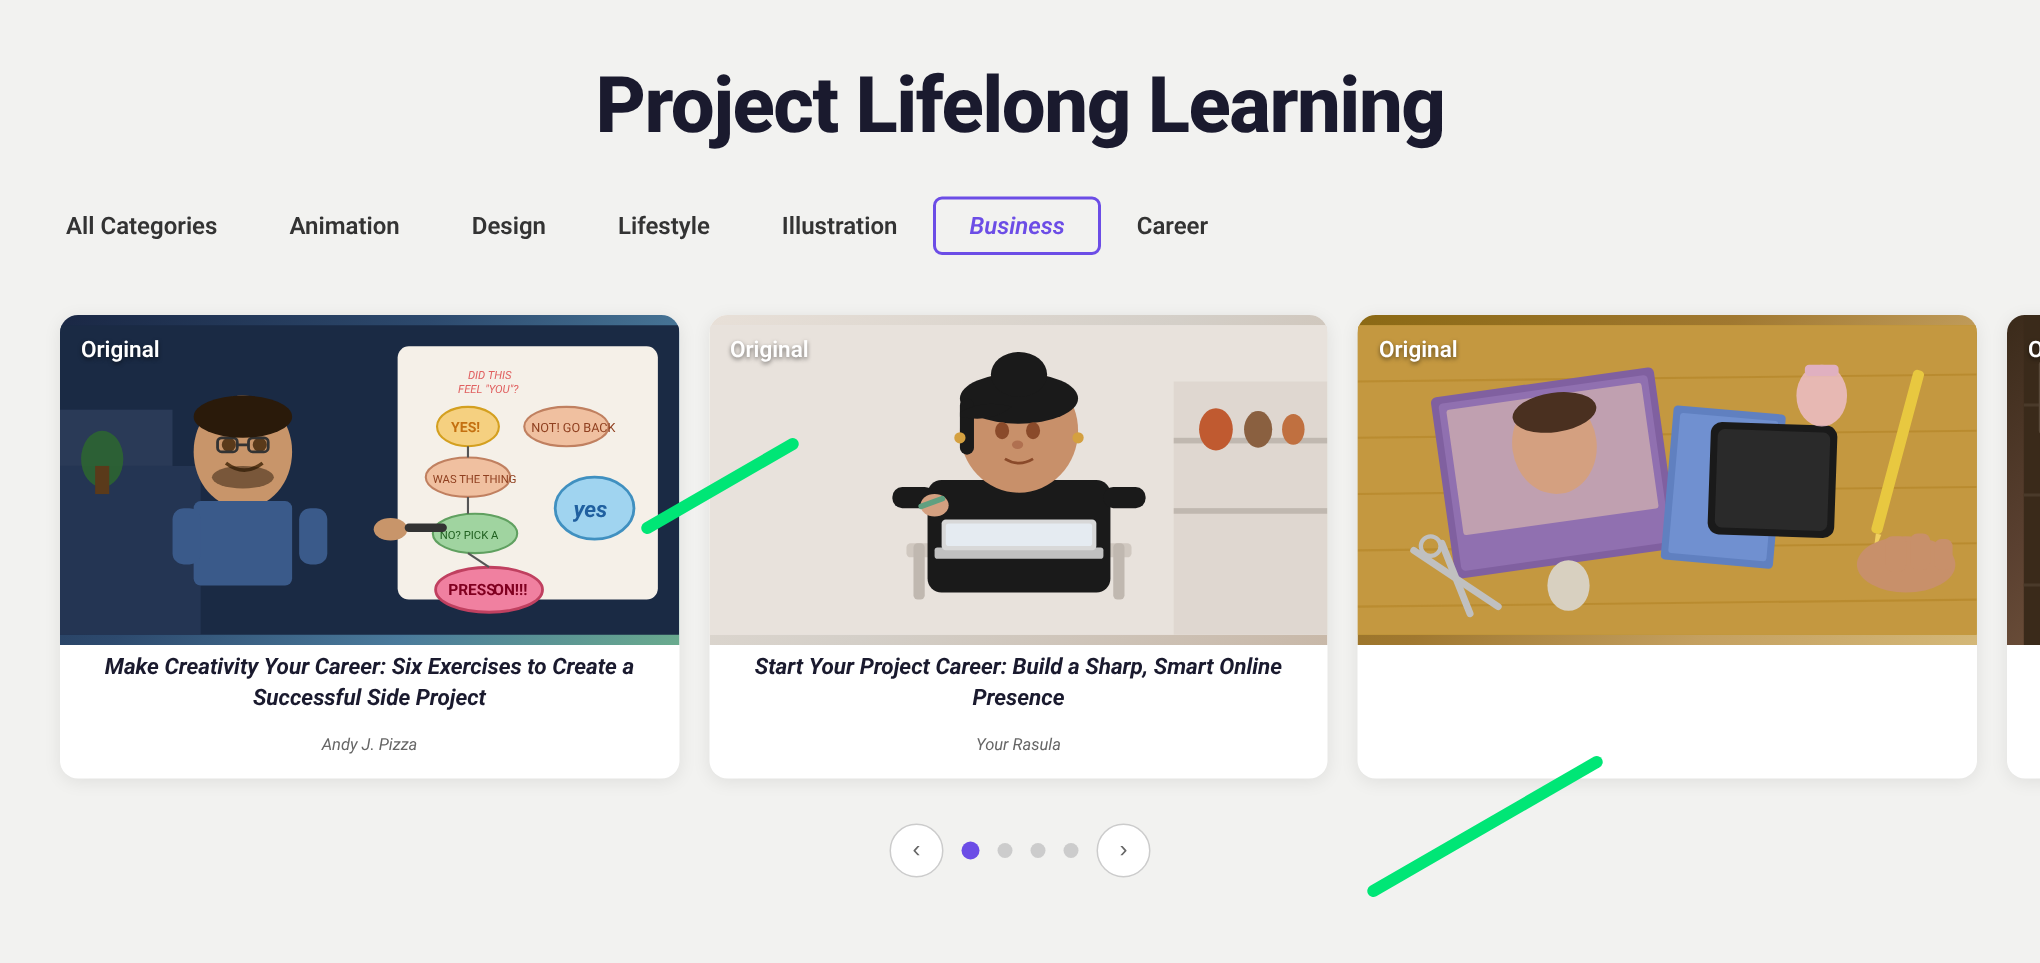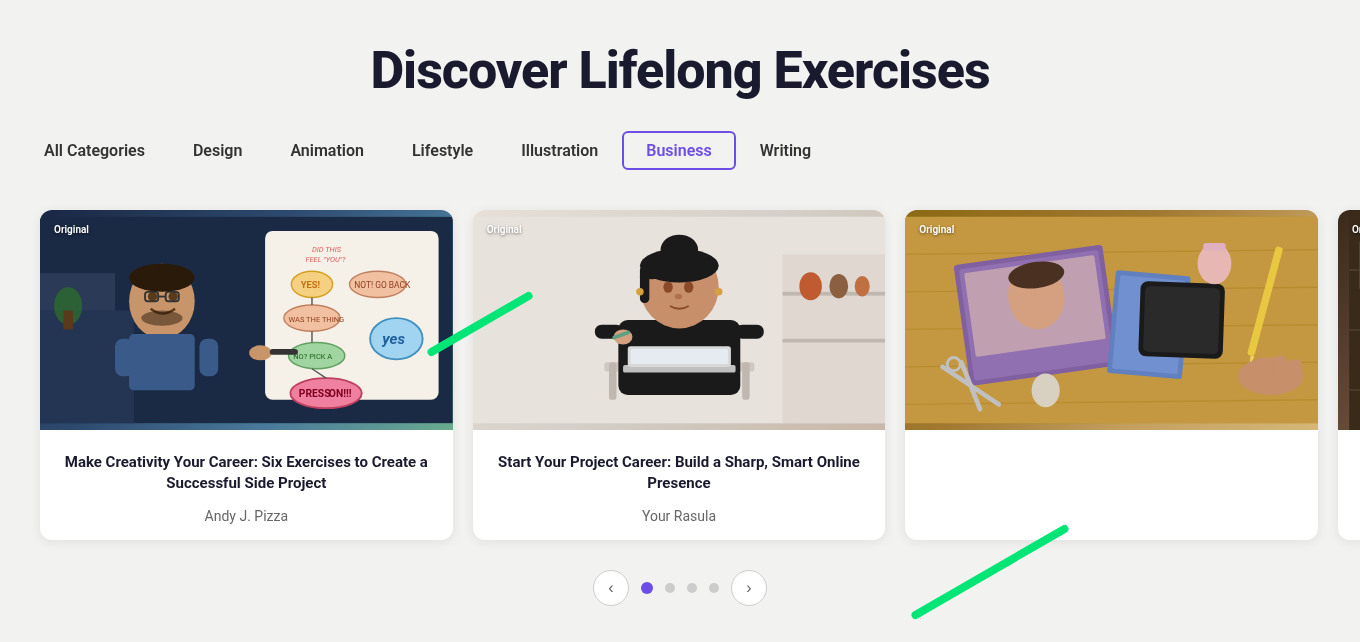--- a/index.html
+++ b/index.html
@@ -36,20 +36,21 @@
       font-weight: 600;
       color: #333;
       cursor: pointer;
       border-radius: 6px;
       border: 2px solid transparent;
       white-space: nowrap;
     }
     .category-item.active {
       color: #6c4de6;
       border: 2px solid #6c4de6;
+      font-style: italic;
     }
     .courses-section {
       position: relative;
       padding: 10px 40px 50px;
     }
     .courses-track {
       display: flex;
       gap: 20px;
       overflow: visible;
     }
@@ -69,37 +70,38 @@
       position: relative;
       width: 100%;
       height: 220px;
       overflow: hidden;
     }
     .original-badge {
       position: absolute;
       top: 14px;
       left: 14px;
       color: #fff;
-      font-size: 10px;
+      font-size: 15px;
       font-weight: 600;
       text-shadow: 0 1px 3px rgba(0,0,0,0.5);
     }
     .card-body {
-      padding: 22px 20px 16px;
+      padding: 4px 20px 16px;
       text-align: center;
+      font-style: italic;
     }
     .card-title {
       font-size: 15px;
       font-weight: 700;
       color: #1a1a2e;
       line-height: 1.4;
       margin-bottom: 14px;
     }
     .card-author {
-      font-size: 14px;
+      font-size: 11px;
       color: #666;
     }
     
     .card-bg-1 {
       background: linear-gradient(135deg, #1a2744 0%, #2d4a6e 40%, #4a7a9b 70%, #6aab8e 100%);
       display: flex;
       align-items: center;
       justify-content: center;
       position: relative;
     }
@@ -181,30 +183,30 @@
     .card-illustration {
       width: 100%;
       height: 100%;
     }
   </style>
 </head>
 <body>
 
 <div class="page-wrapper">
 
-  <h1 class="hero-title">Discover Lifelong Exercises</h1>
+  <h1 class="hero-title">Project Lifelong Learning</h1>
 
   <nav class="categories-nav">
     <span class="category-item">All Categories</span>
+    <span class="category-item">Animation</span>
     <span class="category-item">Design</span>
-    <span class="category-item">Animation</span>
     <span class="category-item">Lifestyle</span>
     <span class="category-item">Illustration</span>
     <span class="category-item active">Business</span>
-    <span class="category-item">Writing</span>
+    <span class="category-item">Career</span>
   </nav>
 
   <div class="green-stripe-1"></div>
   <div class="green-stripe-2"></div>
 
   <div class="courses-section">
     <div class="courses-track">
 
       <div class="course-card">
         <div class="card-thumbnail card-bg-1">

